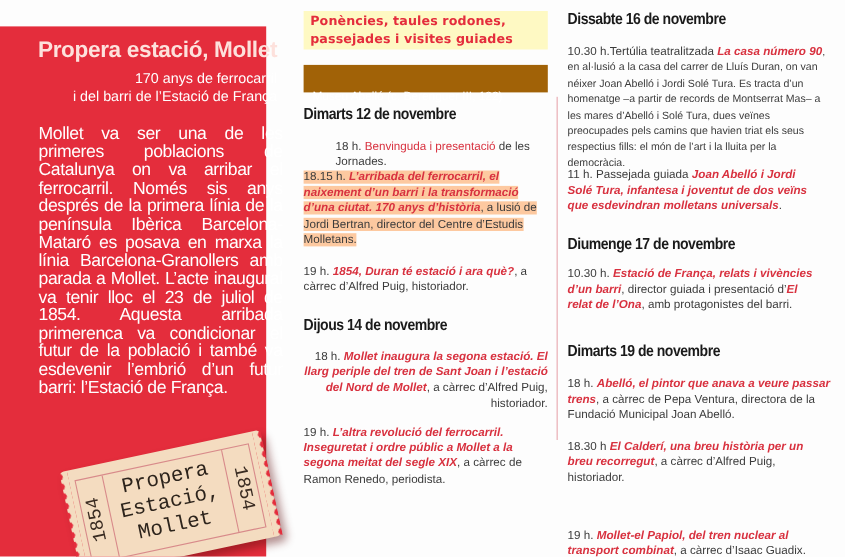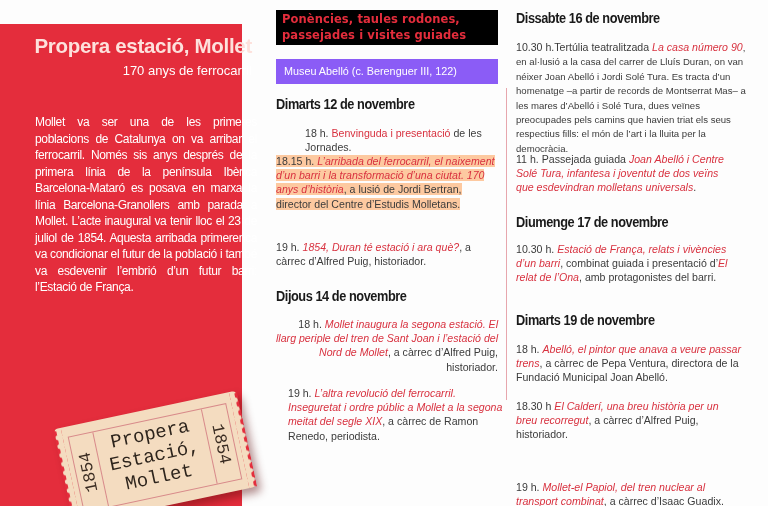--- a/index.html
+++ b/index.html
@@ -15,21 +15,21 @@
     font-family: "Liberation Sans", sans-serif; font-weight: bold; font-size: 20.5px;
     color: #fde1dc; letter-spacing: -0.3px;
   }
   .left-subtitle {
     position: absolute; left: 20px; top: 38px; width: 232px; text-align: right;
     font-family: "Liberation Sans Narrow", "Liberation Sans", sans-serif;
     font-size: 13px; line-height: 17px; color: #fff;
   }
   .left-para {
     position: absolute; left: 35px; width: 222px; text-align: justify;
-    font-size: 12px; line-height: 16.5px; color: #fff; letter-spacing: -0.35px;
+    font-size: 16px; line-height: 16.5px; color: #fff; letter-spacing: -0.35px;
   }
   .p1 { top: 90px; }
   .p2 { top: 296px; }
 
   .ticket {
     position: absolute; left: 62px; top: 385px; width: 186px; height: 98px;
     transform: rotate(-12deg);
     background: #f4dcc0;
     border-radius: 4px;
     box-shadow: 4px 6px 8px rgba(90,10,10,0.45);
@@ -53,53 +53,54 @@
   .ticket-divl, .ticket-divr { position: absolute; top: 0; bottom: 0; width: 0; border-left: 1px solid #d88a8a; }
   .ticket-divl { left: 24px; }
   .ticket-divr { right: 24px; }
   .ticket-text {
     position: absolute; left: 26px; right: 26px; top: 3px; text-align: center;
     font-family: "Liberation Mono", monospace; font-size: 19px; line-height: 22px; color: #2d241c;
   }
 
   .heading-box {
     position: absolute; left: 276px; top: 10px; width: 222px; height: 35px;
-    background: #000000;
+    background: #fef9c3;
     padding: 2px 0 0 6px;
     font-family: "DejaVu Sans", sans-serif; font-weight: bold; font-size: 11.5px;
     line-height: 15.5px; color: #e42d3c; letter-spacing: 0.1px;
   }
   .venue-box {
     position: absolute; left: 276px; top: 59px; width: 222px; height: 25px;
-    background: #8b5cf6; color: #fff; font-size: 10.8px; padding: 6px 0 0 8px;
+    background: #a16207; color: #fff; font-size: 10.8px; padding: 23px 0 0 8px;
   }
   .divider {
     position: absolute; left: 506px; top: 88px; width: 1px; height: 312px; background: #e7a6ad;
   }
 
   .day {
     position: absolute; font-family: "Liberation Sans Narrow", "Liberation Sans", sans-serif;
     font-weight: bold; font-size: 14.5px; color: #1a1a1a; letter-spacing: -0.5px;
     transform: scaleX(0.88); transform-origin: left center; white-space: nowrap;
   }
   .ev {
     position: absolute; font-size: 10.6px; line-height: 14.2px; color: #3b3b3b;
   }
-  .ev .red { color: #d8313f; font-style: italic; }
+  .ev .red { color: #d8313f; font-style: italic; font-weight: bold; }
   .ev .red-plain { color: #d8313f; }
   .ev.hl { background: transparent; }
   .hl span.hlt { background: #fdc9a0; }
 </style>
 </head>
 <body>
 
 <div class="left-panel">
   <div class="left-title">Propera estació, Mollet</div>
   <div class="left-subtitle">
     <div>170 anys de ferrocarril</div>
+    <div>i del barri de l’Estació de França</div>
   </div>
   <p class="left-para p1">Mollet va ser una de les primeres poblacions de Catalunya on va arribar el ferrocarril. Només sis anys després de la primera línia de la península Ibèrica Barcelona-Mataró es posava en marxa la línia Barcelona-Granollers amb parada a Mollet. L’acte inaugural va tenir lloc el 23 de juliol de 1854. Aquesta arribada primerenca va condicionar el futur de la població i també va esdevenir l’embrió d’un futur barri: l’Estació de França.</p>
 
   <div class="ticket">
     <div class="ticket-inner">
       <div class="ticket-divl"></div>
       <div class="ticket-divr"></div>
       <div class="ticket-year-left">1854</div>
       <div class="ticket-year-right">1854</div>
       <div class="ticket-text">
@@ -127,37 +128,37 @@
 <div class="ev" style="left:276px; top:240px; width:222px;">
   <span>19 h.</span>
   <span class="red">1854, Duran té estació i ara què?</span><span>, a càrrec d’Alfred Puig, historiador.</span>
 </div>
 
 <div class="day" style="left:276px; top:288px;">Dijous 14 de novembre</div>
 <div class="ev" style="left:276px; top:317px; width:222px;text-align:right;">
   <span>18 h.</span>
   <span class="red">Mollet inaugura la segona estació. El llarg periple del tren de Sant Joan i l’estació del Nord de Mollet</span><span>, a càrrec d’Alfred Puig, historiador.</span>
 </div>
-<div class="ev" style="left:288px; top:386px; width:222px;">
+<div class="ev" style="left:276px; top:386px; width:222px;">
   <span>19 h.</span>
   <span class="red">L’altra revolució del ferrocarril. Inseguretat i ordre públic a Mollet a la segona meitat del segle XIX</span><span>, a càrrec de Ramon Renedo, periodista.</span>
 </div>
 
 <div class="day" style="left:516px; top:10px;">Dissabte 16 de novembre</div>
 <div class="ev" style="left:516px; top:40px; width:240px;">
   <span>10.30 h.</span><span>Tertúlia teatralitzada </span><span class="red">La casa número 90</span><span style="font-size:9.6px; line-height:12.4px;">, en al·lusió a la casa del carrer de Lluís Duran, on van néixer Joan Abelló i Jordi Solé Tura. Es tracta d’un homenatge –a partir de records de Montserrat Mas– a les mares d’Abelló i Solé Tura, dues veïnes preocupades pels camins que havien triat els seus respectius fills: el món de l’art i la lluita per la democràcia.</span>
 </div>
 <div class="ev" style="left:516px; top:152px; width:222px;">
-  <span>11 h.</span><span> Passejada guiada </span><span class="red">Joan Abelló i Centre Solé Tura, infantesa i joventut de dos veïns que esdevindran molletans universals</span><span>.</span>
+  <span>11 h.</span><span> Passejada guiada </span><span class="red">Joan Abelló i Jordi Solé Tura, infantesa i joventut de dos veïns que esdevindran molletans universals</span><span>.</span>
 </div>
 
 <div class="day" style="left:516px; top:214px;">Diumenge 17 de novembre</div>
 <div class="ev" style="left:516px; top:242px; width:225px;">
   <span>10.30 h.</span>
-  <span class="red">Estació de França, relats i vivències d’un barri</span><span>, combinat guiada i presentació d’</span><span class="red">El relat de l’Ona</span><span>, amb protagonistes del barri.</span>
+  <span class="red">Estació de França, relats i vivències d’un barri</span><span>, director guiada i presentació d’</span><span class="red">El relat de l’Ona</span><span>, amb protagonistes del barri.</span>
 </div>
 
 <div class="day" style="left:516px; top:312px;">Dimarts 19 de novembre</div>
 <div class="ev" style="left:516px; top:342px; width:240px;">
   <span>18 h.</span>
   <span class="red">Abelló, el pintor que anava a veure passar trens</span><span>, a càrrec de Pepa Ventura, directora de la Fundació Municipal Joan Abelló.</span>
 </div>
 <div class="ev" style="left:516px; top:399px; width:220px;">
   <span>18.30 h</span>
   <span class="red">El Calderí, una breu història per un breu recorregut</span><span>, a càrrec d’Alfred Puig, historiador.</span>

